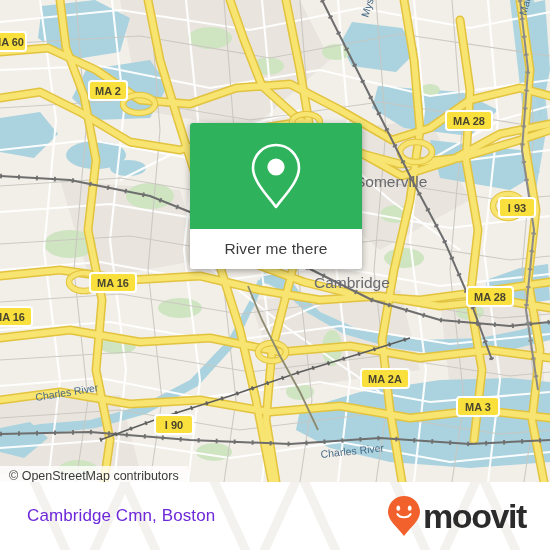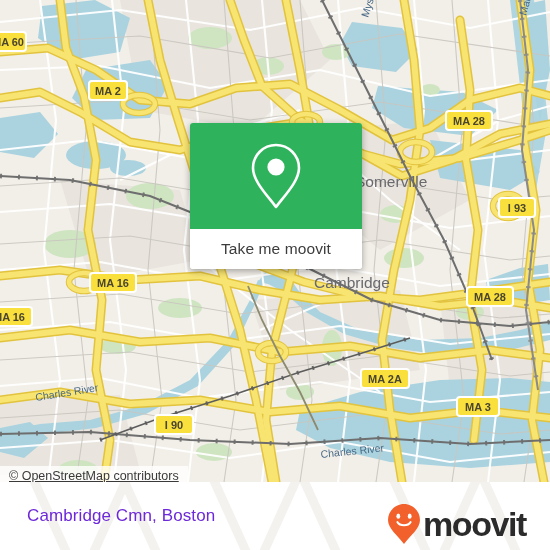--- a/index.html
+++ b/index.html
@@ -68,21 +68,20 @@
   
   #attribution {
     position:absolute;
     left:0; top:466px;
     padding:3px 9px 4px 9px;
     background:rgba(255,255,255,0.80);
     font-size:12.5px;
     color:#3a3a3a;
     z-index:50;
     white-space:nowrap;
-    text-decoration:underline;
   }
 
   
   #footer {
     position:absolute;
     left:0; top:482px;
     width:550px; height:68px;
     background:#ffffff;
     z-index:60;
     overflow:hidden;
@@ -97,21 +96,20 @@
     letter-spacing:0.1px;
     white-space:nowrap;
   }
   #brand {
     position:absolute;
     right:24px; top:50%;
     transform:translateY(-50%);
     display:flex;
     align-items:center;
     gap:2px;
-    margin-top:8px;
   }
   #brand-text {
     font-size:34px;
     font-weight:bold;
     color:#2b2b2b;
     letter-spacing:-1.4px;
     line-height:1;
   }
 
   
@@ -351,21 +349,21 @@
     </svg>
   </div>
 
   <div id="popup">
     <div id="popup-green">
       <svg width="58" height="70" viewBox="0 0 58 70">
         <path d="M29 4 C16.3 4 6 14.3 6 27 C6 40 20 54 29 66 C38 54 52 40 52 27 C52 14.3 41.7 4 29 4 Z" fill="none" stroke="#ffffff" stroke-width="2.6" stroke-linejoin="round"></path>
         <circle cx="29" cy="26" r="8.6" fill="#ffffff"></circle>
       </svg>
     </div>
-    <div id="popup-label">Take me moovit</div>
+    <div id="popup-label">River me there</div>
   </div>
   <div id="popup-tail"></div>
 
   <div id="attribution">© OpenStreetMap contributors</div>
 
   <div id="footer">
     <svg id="footer-wm" width="550" height="68" viewBox="0 0 550 68">
       <g stroke="#f4f2ee" stroke-width="9" fill="none">
         <path d="M30 -10 L70 78"></path>
         <path d="M120 -10 L160 78"></path>

